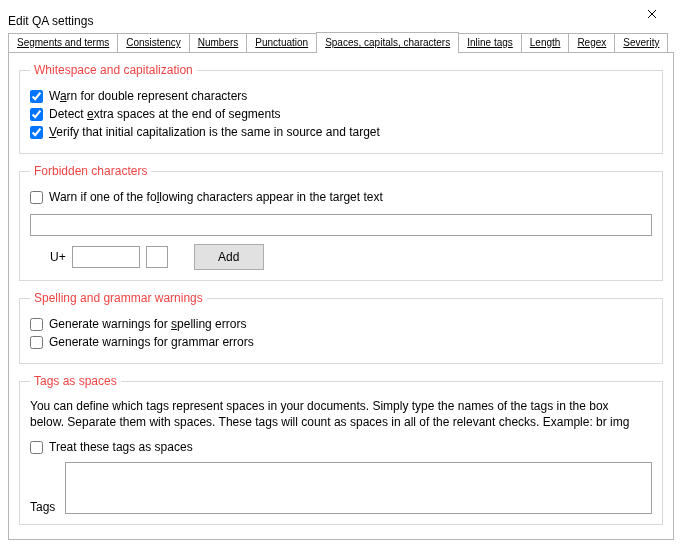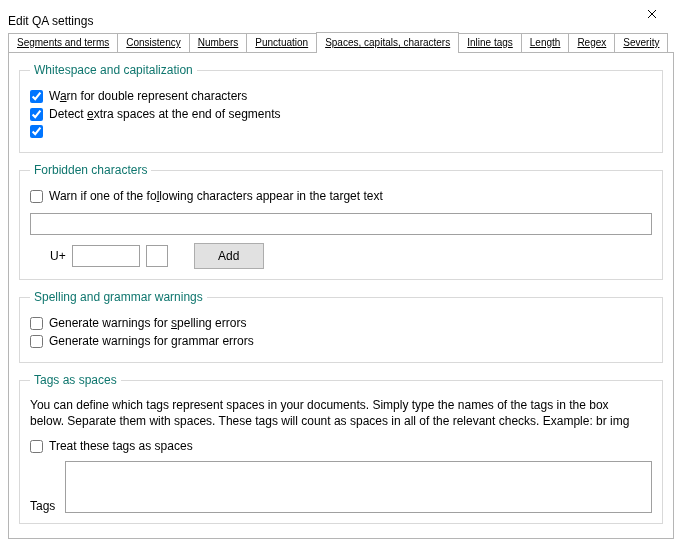--- a/index.html
+++ b/index.html
@@ -57,21 +57,21 @@
     padding: 10px 10px 4px 10px;
   }
   fieldset {
     border: 1px solid #d9d9d9;
     margin: 0 0 10px 0;
     padding: 8px 10px 10px 10px;
   }
   legend {
     font-size: 12px;
     padding: 0 4px;
-    color: #0f766e;
+    color: #ef4444;
   }
   .check-row {
     display: flex;
     align-items: center;
     margin: 4px 0;
     gap: 6px;
   }
   input[type="checkbox"] {
     width: 13px; height: 13px;
     margin: 0;
@@ -162,20 +162,21 @@
     <label class="check-row">
       <input type="checkbox" checked="" style="">
       <span><span>W</span><span class="under">a</span><span>rn for double represent characters</span></span>
     </label>
     <label class="check-row">
       <input type="checkbox" checked="" style="">
       <span><span>Detect </span><span class="under">e</span><span>xtra spaces at the end of segments</span></span>
     </label>
     <label class="check-row">
       <input type="checkbox" checked="" style="">
+      <span><span></span><span class="under">V</span><span>erify that initial capitalization is the same in source and target</span></span>
     </label>
   </fieldset>
 
   <fieldset>
     <legend>Forbidden characters</legend>
     <label class="check-row">
       <input type="checkbox" style="">
       <span><span>Warn if one of the fo</span><span class="under">l</span><span>lowing characters appear in the target text</span></span>
     </label>
     <input type="text" class="forb-text" value="" style="">

